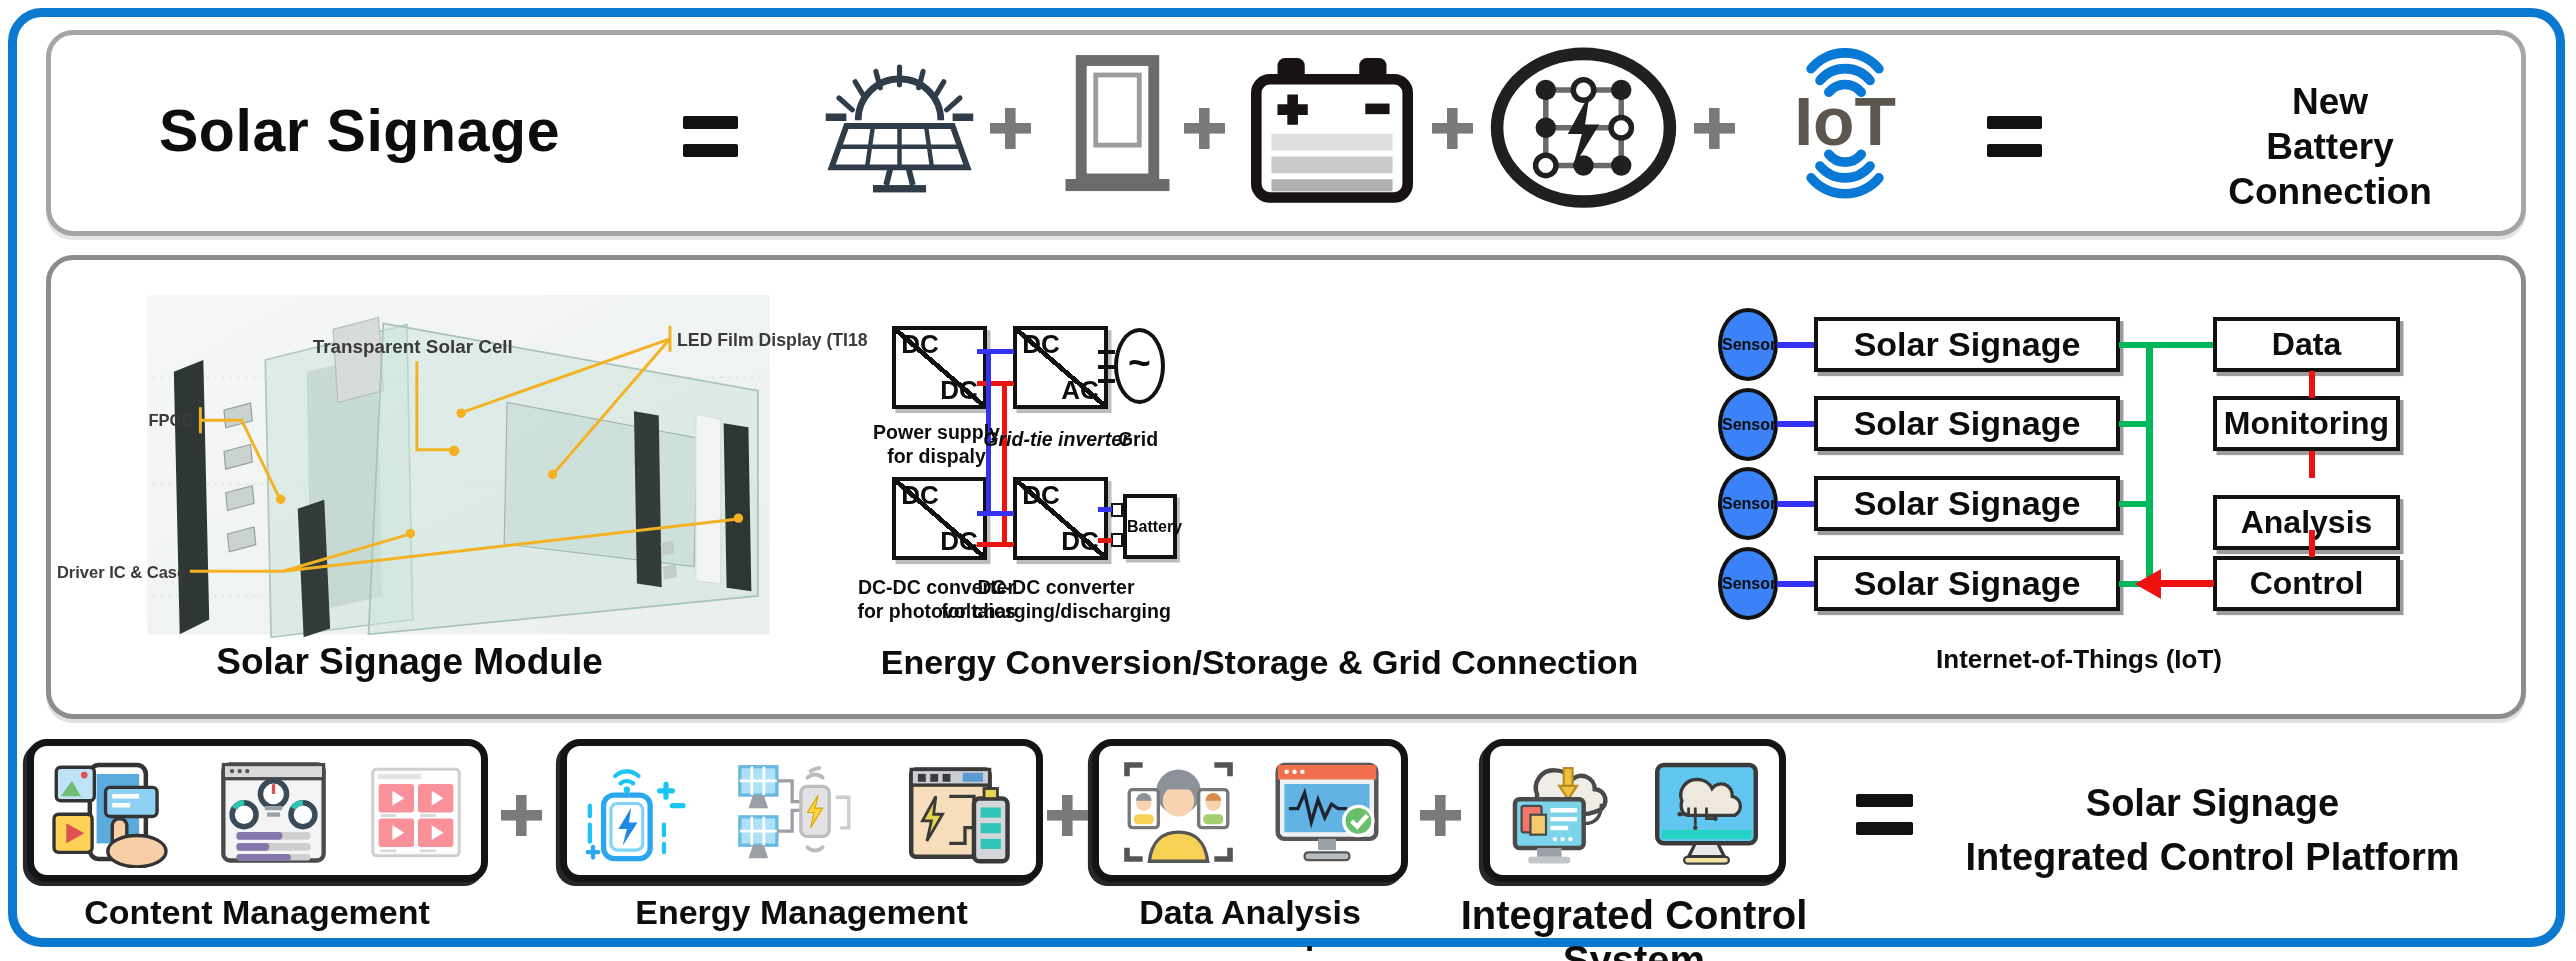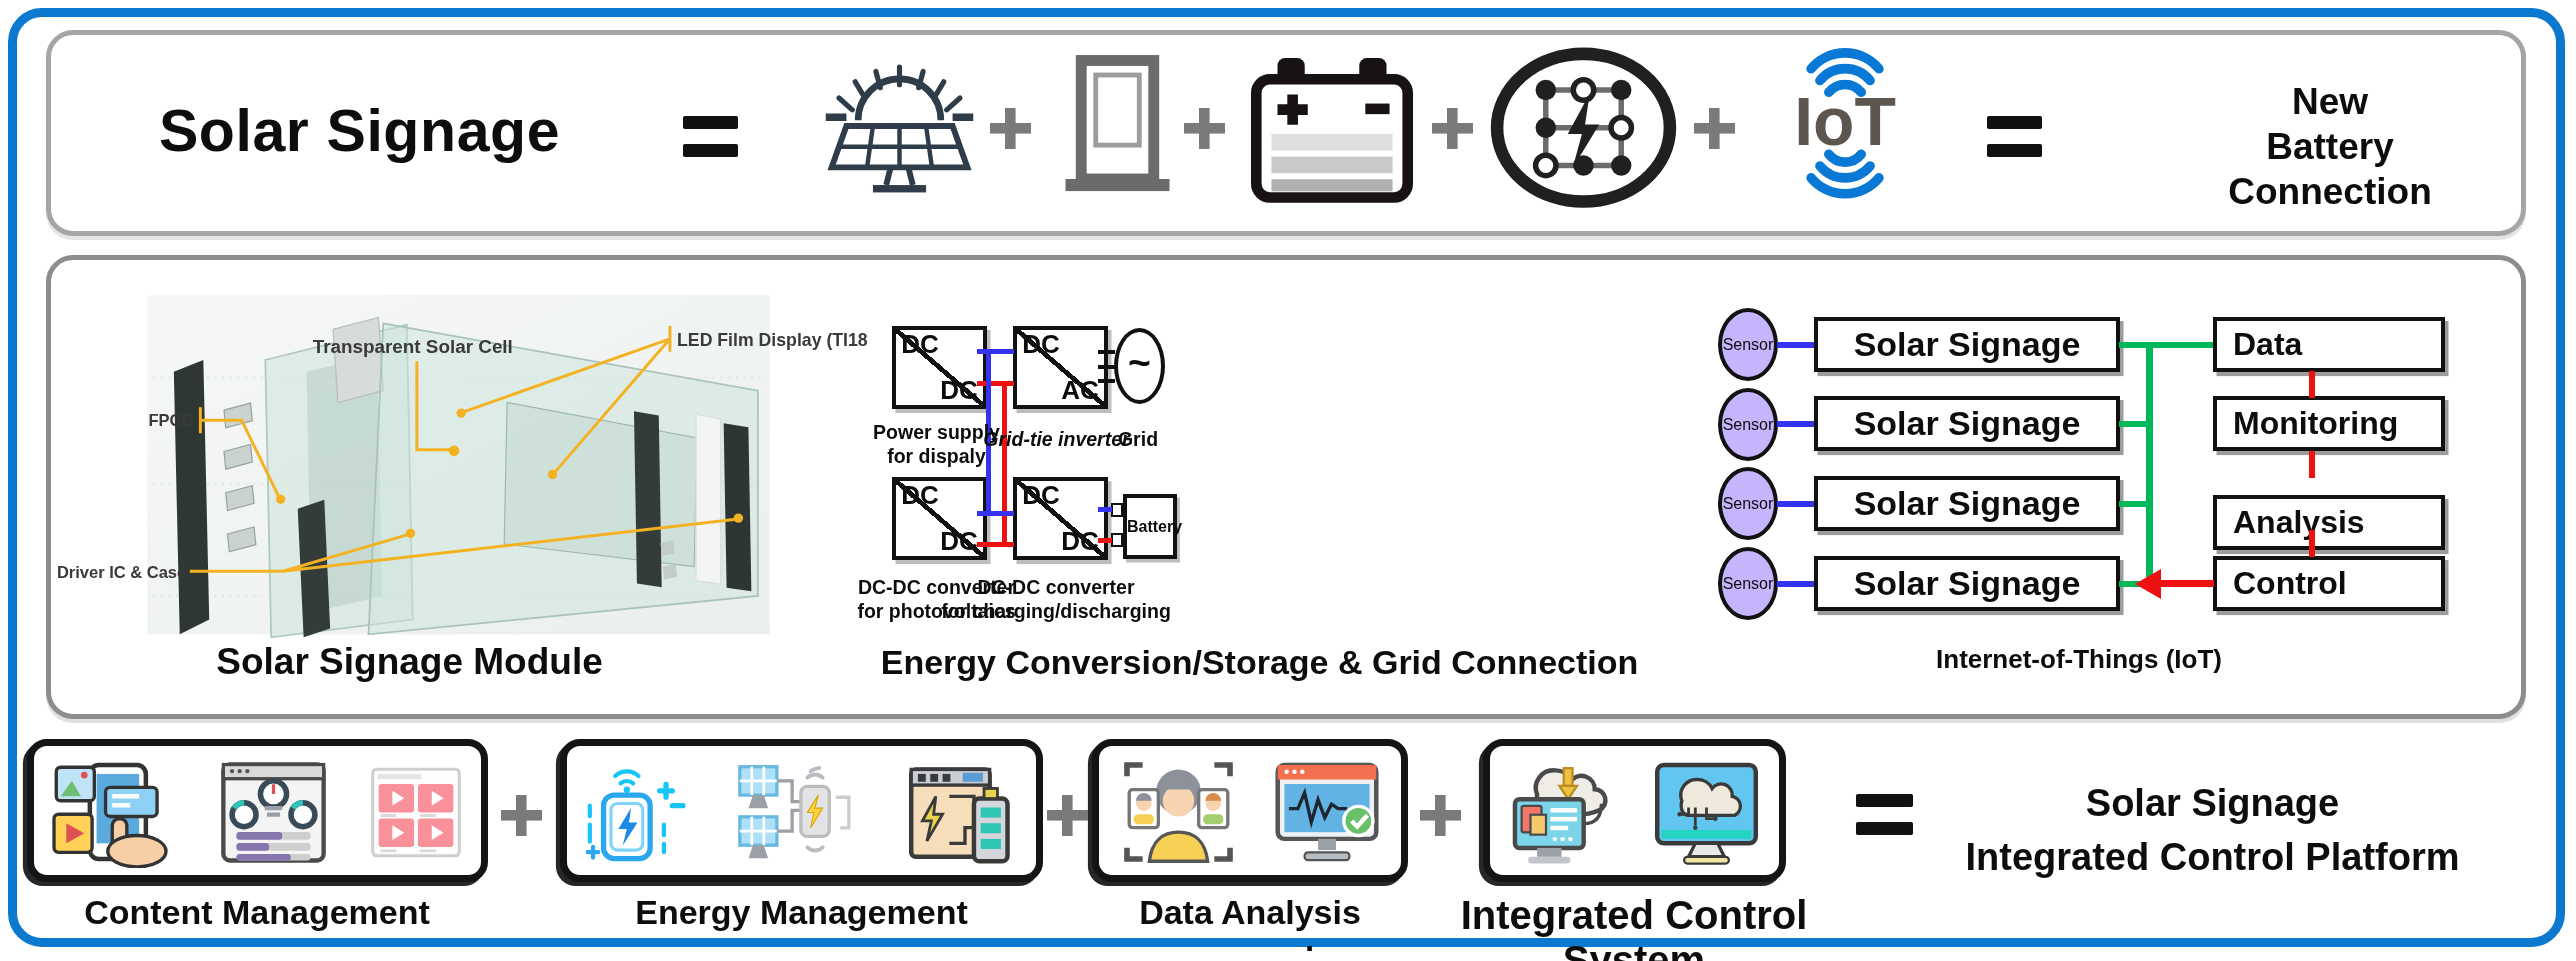--- a/index.html
+++ b/index.html
@@ -28,25 +28,25 @@
   .elabel{position:absolute;text-align:center;font-size:19.5px;font-weight:700;line-height:23.6px;}
   .wire{position:absolute;}
   .w-blue{background:#3434f0;} .w-red{background:#ee1111;} .w-green{background:#00b75a;} .w-black{background:#111;}
   .gridcirc{left:1114px;top:328px;width:51px;height:76px;box-sizing:border-box;border:4.7px solid #111;border-radius:50%;
             text-align:center;font-size:39px;font-weight:700;line-height:61px;background:#fff;}
   .batt{left:1123px;top:494px;width:54px;height:65px;box-sizing:border-box;border:4.1px solid #111;background:#fff;
         box-shadow:2.9px 3.5px 0 #bdbdbd;text-align:center;font-size:16px;font-weight:700;line-height:57px;}
   .bterm{position:absolute;width:11.8px;height:14px;box-sizing:border-box;border:2.9px solid #111;background:#fff;}
   
   .sensor{position:absolute;left:1718px;width:60px;height:73px;box-sizing:border-box;border:4.1px solid #111;border-radius:50%;
-          background:#c4b5fd;text-align:center;font-size:16px;font-weight:400;line-height:65px;}
+          background:#3b82f6;text-align:center;font-size:16px;font-weight:700;line-height:65px;}
   .node{position:absolute;left:1814px;width:306px;height:55px;box-sizing:border-box;border:4.1px solid #111;background:#fff;
         box-shadow:3.5px 4.1px 0 #9c9c9c;text-align:center;font-size:34px;font-weight:700;line-height:47px;}
-  .stage{position:absolute;left:2213px;width:232px;height:55px;box-sizing:border-box;border:4.1px solid #111;background:#fff;
-        box-shadow:3.5px 4.1px 0 #9c9c9c;text-align:left;font-size:32px;font-weight:700;line-height:47px;padding-left:16px;}
+  .stage{position:absolute;left:2213px;width:187px;height:55px;box-sizing:border-box;border:4.1px solid #111;background:#fff;
+        box-shadow:3.5px 4.1px 0 #9c9c9c;text-align:center;font-size:32px;font-weight:700;line-height:47px;}
   .arrowhead{position:absolute;left:2135px;top:569px;width:0;height:0;
         border-top:15.3px solid rgba(0,0,0,0);border-bottom:15.3px solid rgba(0,0,0,0);border-right:26px solid #ee1111;}
   
   .group{position:absolute;top:739px;height:143px;box-sizing:border-box;border:7px solid #141414;border-radius:20px;
          background:#fff;box-shadow:-4.1px 4.1px 0 #272727;}
   .gcap{position:absolute;top:893px;font-size:34px;font-weight:700;text-align:center;}
   .result-bottom{left:1941px;top:776px;width:543px;text-align:center;font-size:38px;font-weight:700;line-height:54px;}
   svg{position:absolute;}
   svg text{font-family:"Liberation Sans",sans-serif;}
 </style>

